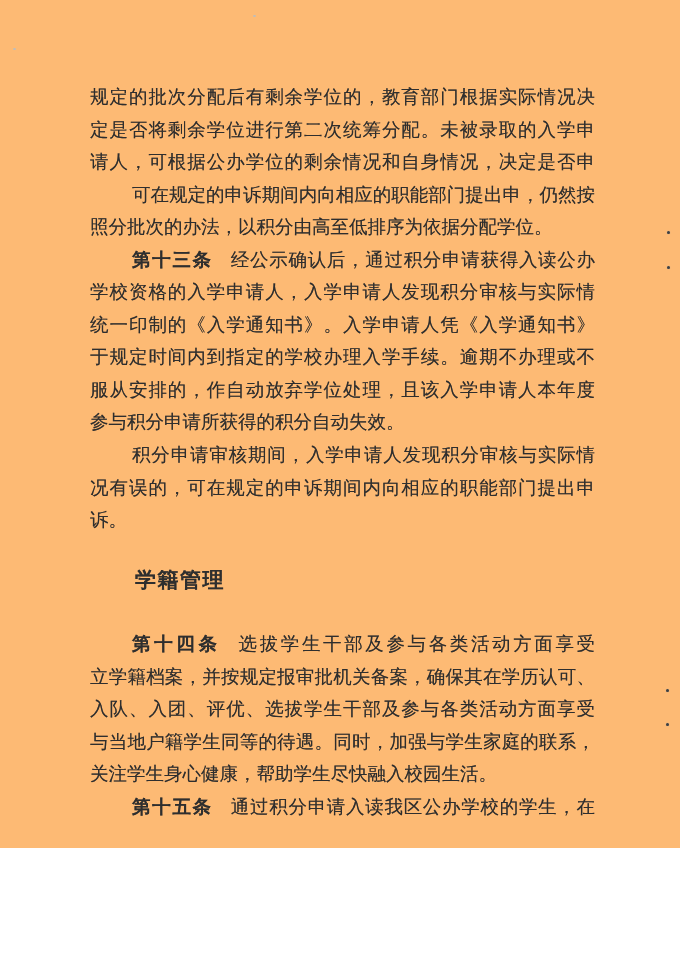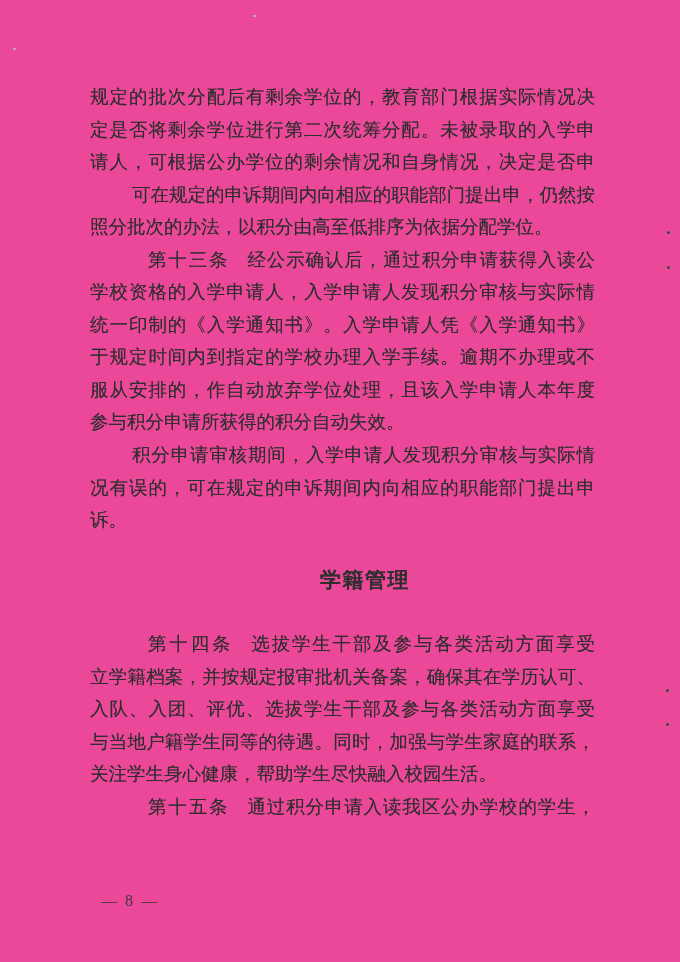--- a/index.html
+++ b/index.html
@@ -2,22 +2,22 @@
 <html><head>
 <meta charset="utf-8">
 <style>
   html, body {
     margin: 0; padding: 0;
     background: #ffffff;
   }
   .page {
     position: relative;
     width: 680px;
-    height: 962px;
-    background: #ec4899;
+    height: 848px;
+    background: #fdba74;
     overflow: hidden;
     font-family: "Liberation Serif", "DejaVu Serif", serif;
     color: #2e2e2e;
   }
   .textcol {
     position: absolute;
     left: 90px;
     top: 81px;
     width: 505px;
   }
@@ -31,33 +31,32 @@
     text-shadow: 0 0 0.6px rgba(46,46,46,0.55);
   }
   .line.end {
     text-align-last: left;
   }
   .line.indent {
     text-indent: 42px;
   }
   .b {
     font-family: "Liberation Sans", "DejaVu Sans", sans-serif;
-    font-weight: 400;
+    font-weight: 700;
     margin-right: 18px;
     letter-spacing: 1px;
-    margin-left: 16px;
   }
   .heading {
     height: 32.6px;
     line-height: 32.6px;
     margin-top: 27px;
     font-size: 21px;
     font-weight: 700;
     font-family: Liberation Serif, serif;
-    text-align: center;
+    text-align: left;
     text-indent: 45px;
     letter-spacing: 1.5px;
     text-shadow: 0 0 0.6px rgba(46,46,46,0.55);
   }
   .mt-section {
     margin-top: 32px;
   }
   .pagenum {
     position: absolute;
     left: 101px;

